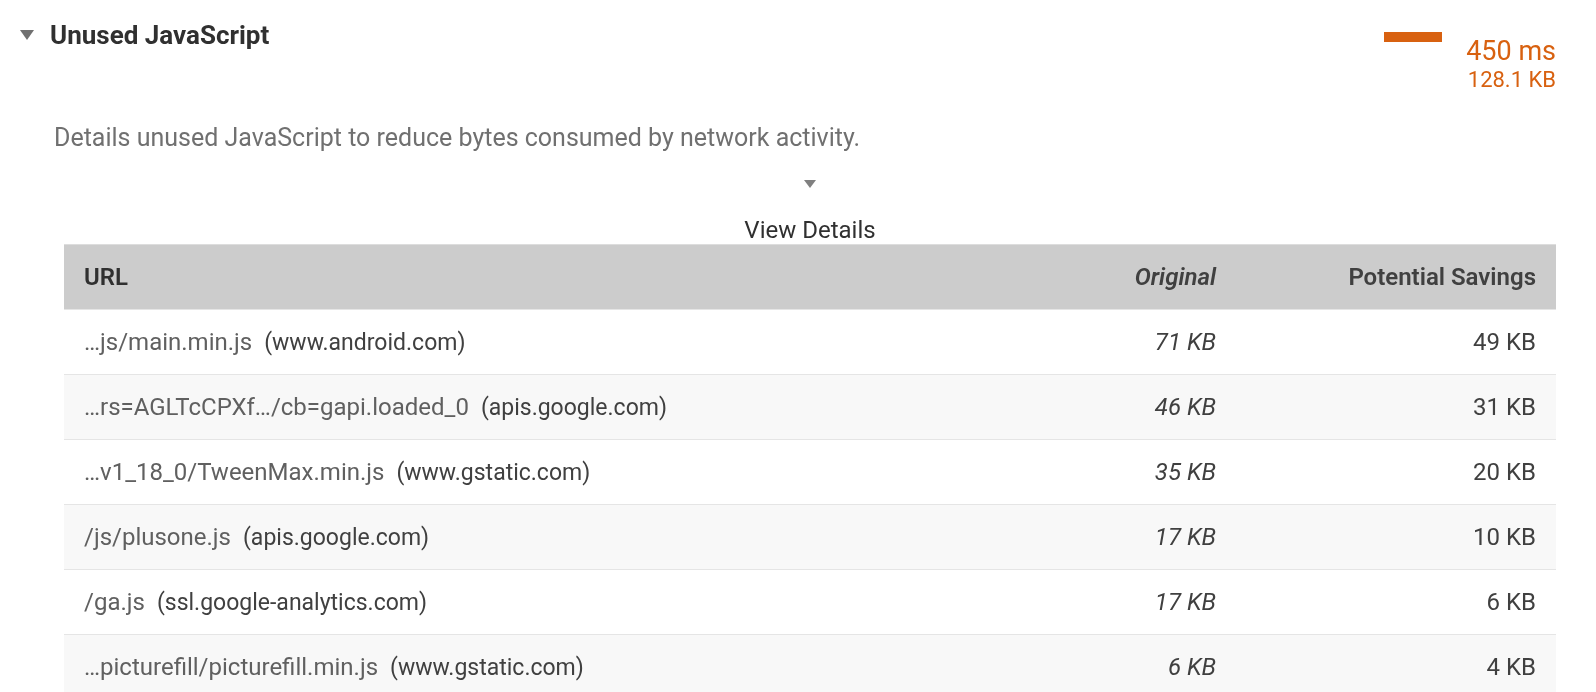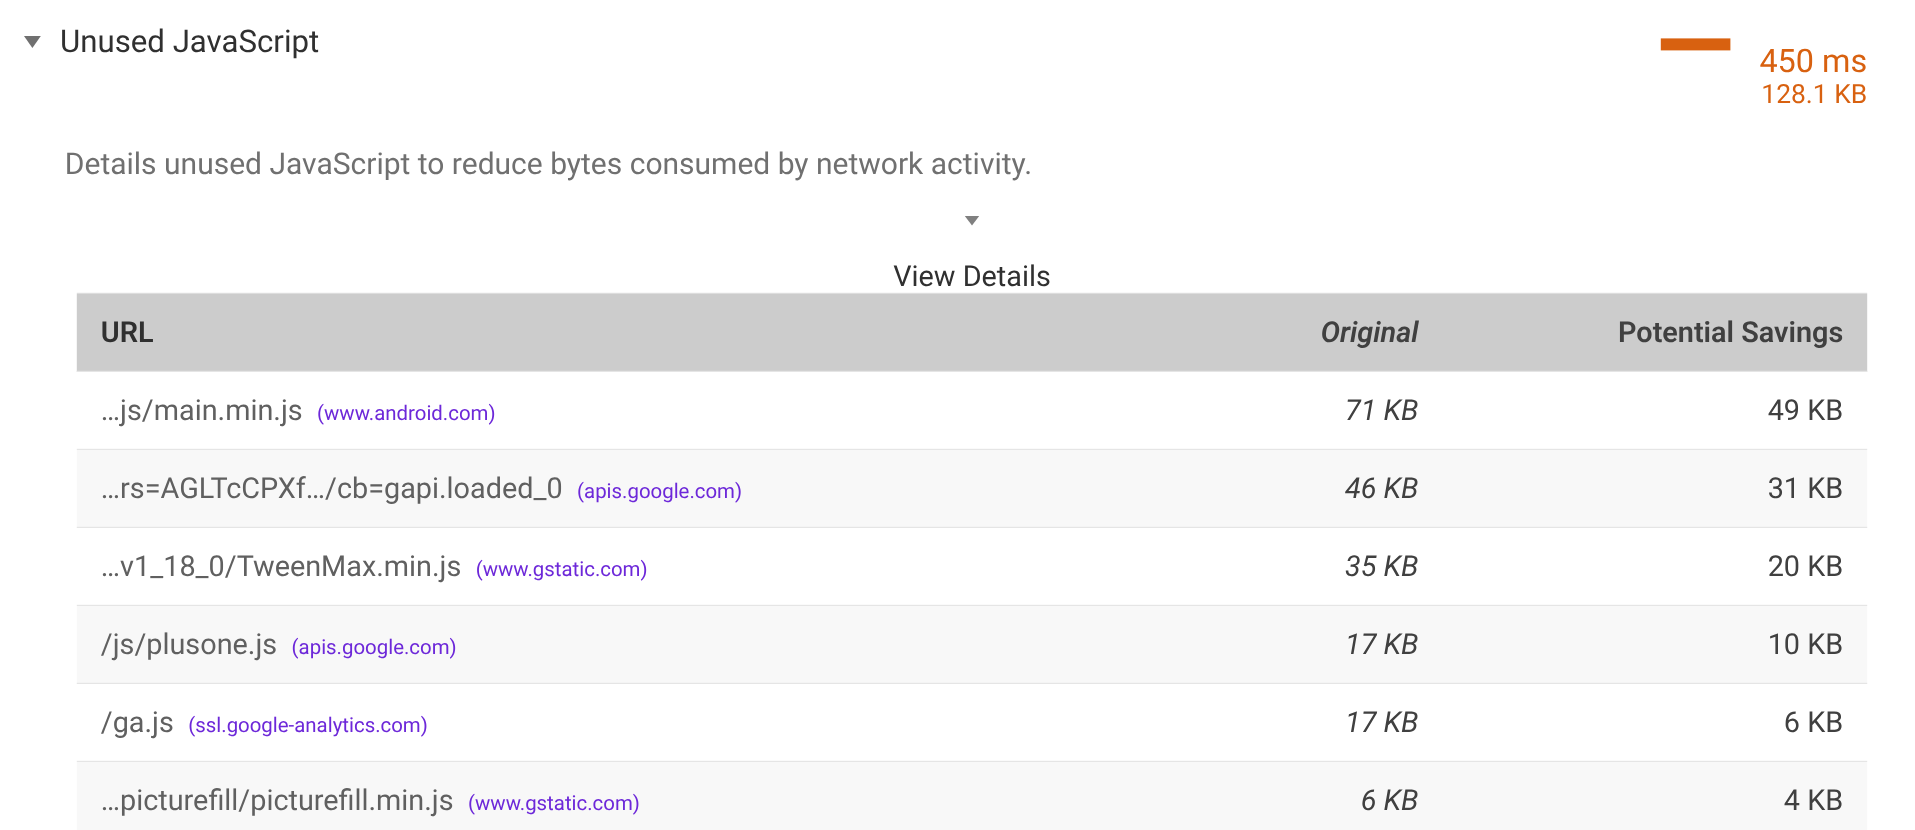--- a/index.html
+++ b/index.html
@@ -33,21 +33,21 @@
       border-top: 10px solid #707070;
       cursor: pointer;
     }
     .triangle-down.small {
       border-left: 6px solid transparent;
       border-right: 6px solid transparent;
       border-top: 8px solid #808080;
     }
     .audit-title {
       font-size: 26px;
-      font-weight: 400;
+      font-weight: 700;
       color: #303030;
     }
     .audit-stats {
       display: flex;
       align-items: flex-start;
       gap: 24px;
     }
     .stat-bar {
       width: 58px;
       height: 10px;
@@ -89,21 +89,20 @@
       color: #303030;
     }
     .table-container {
       border-top: 1px solid #ddd;
     }
     .table-row {
       display: flex;
       align-items: center;
       padding: 18px 20px;
       border-bottom: 1px solid #e5e5e5;
-      gap: 34px;
     }
     .table-row.header {
       background: #cccccc;
       font-weight: 600;
       color: #303030;
       font-size: 24px;
     }
     .table-row.odd {
       background: #fff;
     }
@@ -128,22 +127,22 @@
     .col-savings {
       width: 320px;
       text-align: right;
       font-size: 24px;
       color: #404040;
     }
     .url-path {
       color: #606060;
     }
     .url-domain {
-      color: #6d28d9;
-      font-size: 17px;
+      color: #404040;
+      font-size: 23px;
     }
   </style>
 </head>
 <body>
 
 <div class="audit-container">
 
   <div class="audit-header">
     <div class="audit-title-row">
       <div class="triangle-down"></div>

